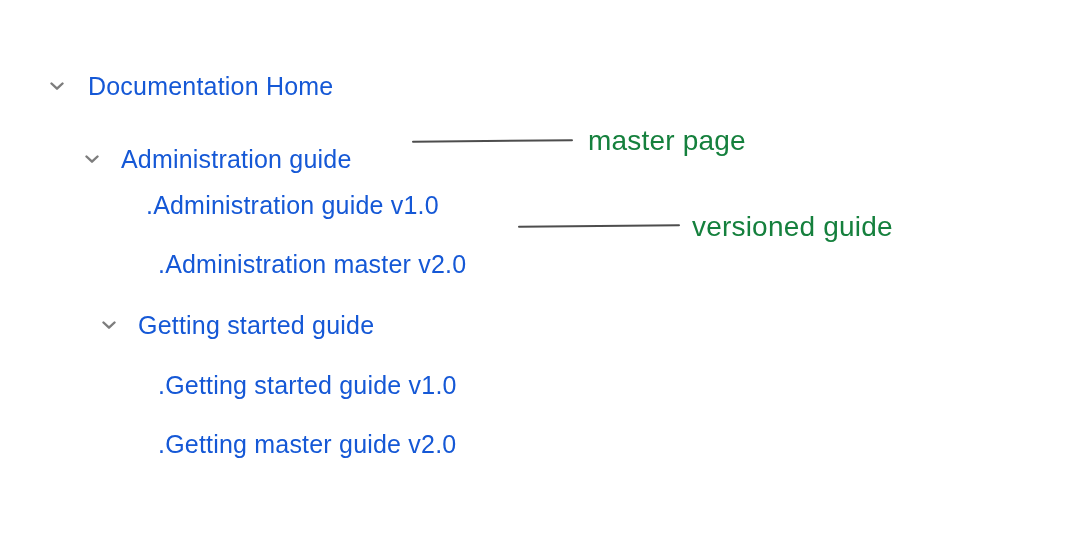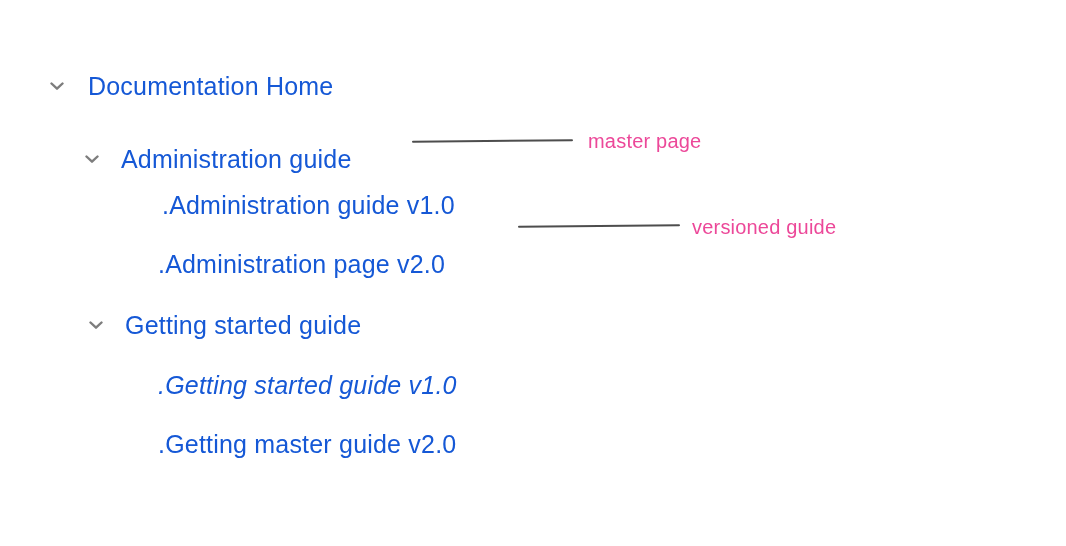--- a/index.html
+++ b/index.html
@@ -39,34 +39,34 @@
   }
 
   .ann-line {
     position: absolute;
     height: 2px;
     background: #4d4d4d;
     border-radius: 2px;
   }
   .ann-label {
     position: absolute;
-    font-size: 20px;
+    font-size: 28px;
     line-height: 26px;
-    color: #ec4899;
+    color: #15803d;
     letter-spacing: 0.2px;
     white-space: nowrap;
   }
 
   
   #row0 { left: 50px;  top: 72px;  }
   #row1 { left: 85px;  top: 145px; }
-  #row2 { left: 162px; top: 191px; }
+  #row2 { left: 146px; top: 191px; }
   #row3 { left: 158px; top: 250px; }
-  #row4 { left: 89px;  top: 311px; }
-  #row5 { left: 158px; top: 371px; font-style: italic; }
+  #row4 { left: 102px;  top: 311px; }
+  #row5 { left: 158px; top: 371px; }
   #row6 { left: 158px; top: 430px; }
 
   #line-master    { left: 412px; top: 140px; width: 161px; transform: rotate(-0.6deg); }
   #label-master   { left: 588px; top: 128px; }
   #line-versioned { left: 518px; top: 225px; width: 162px; transform: rotate(-0.5deg); }
   #label-versioned{ left: 692px; top: 214px; }
 </style>
 </head>
 <body>
 
@@ -90,21 +90,21 @@
     </span>
     <span class="gap-l1"></span>
     <a class="page-link">Administration guide</a>
   </div>
 
   <div class="tree-row" id="row2">
     <a class="page-link">.Administration guide v1.0</a>
   </div>
 
   <div class="tree-row" id="row3">
-    <a class="page-link">.Administration page v2.0</a>
+    <a class="page-link">.Administration master v2.0</a>
   </div>
 
   <div class="tree-row" id="row4">
     <span class="chevron">
       <svg width="14" height="9" viewBox="0 0 14 9" fill="none">
         <polyline points="1.5,1.5 7,6.7 12.5,1.5" stroke="#7D7D7D" stroke-width="2.4" stroke-linecap="round" stroke-linejoin="round"></polyline>
       </svg>
     </span>
     <span class="gap-l1"></span>
     <a class="page-link">Getting started guide</a>

